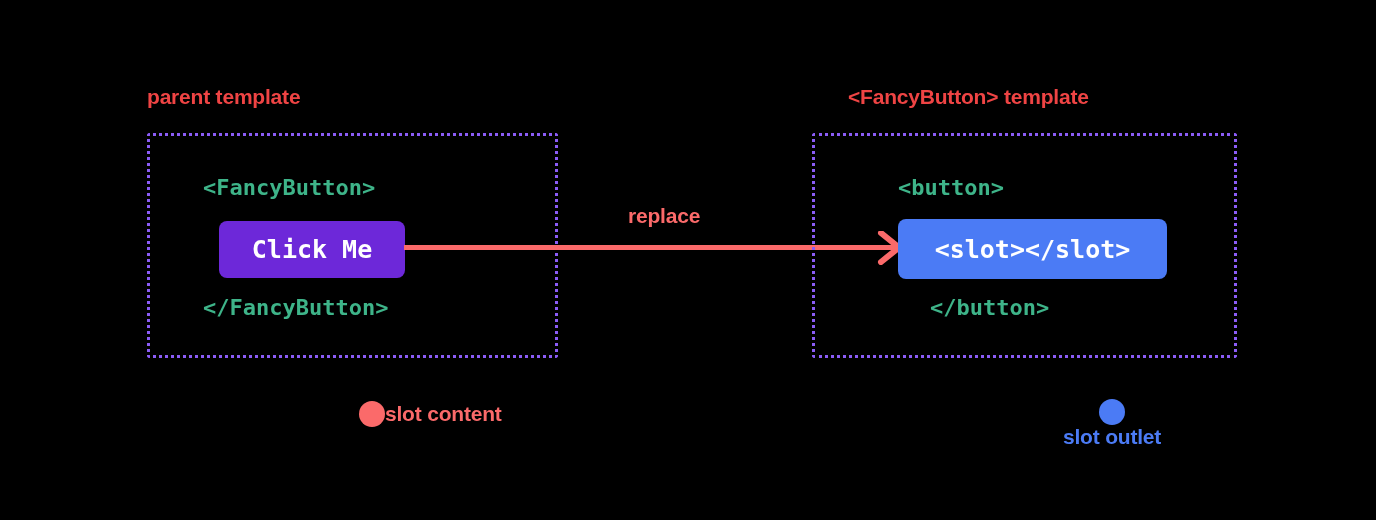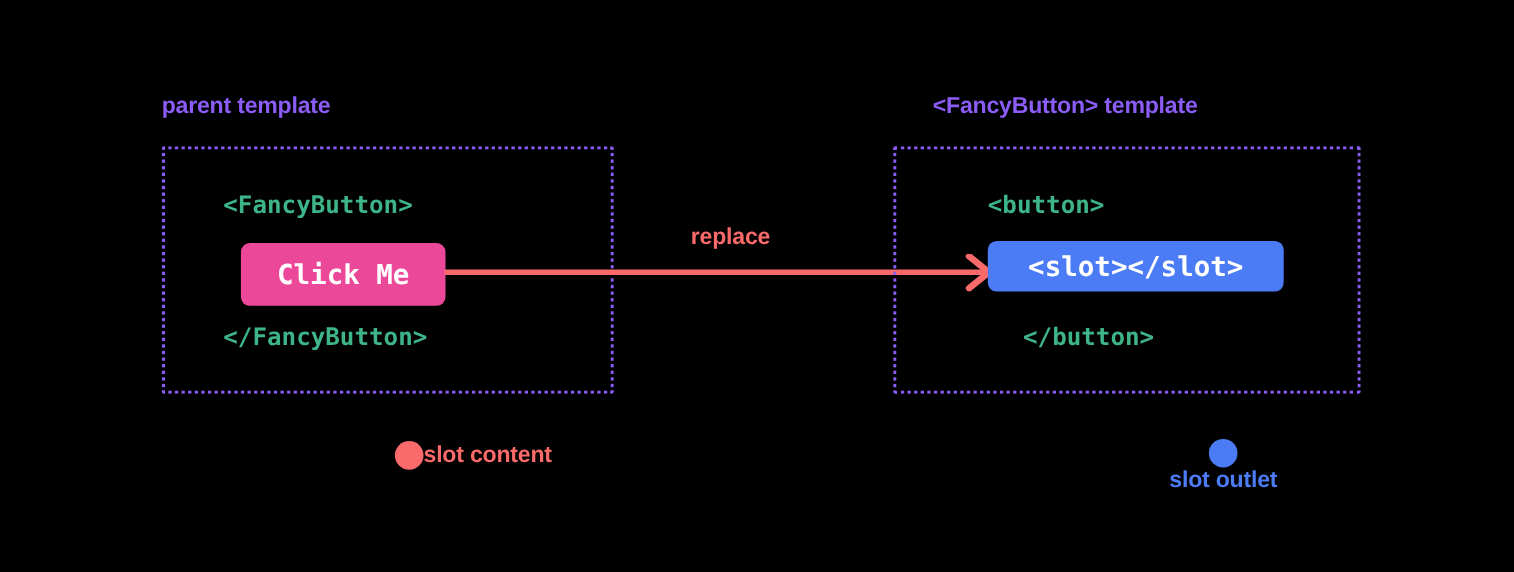--- a/index.html
+++ b/index.html
@@ -13,21 +13,21 @@
     width: 1376px;
     height: 520px;
     background: #000000;
     overflow: hidden;
     font-family: "Liberation Sans", sans-serif;
   }
 
   
   .caption {
     position: absolute;
-    color: #8b5cf6;
+    color: #ef4444;
     font-family: "Liberation Sans", sans-serif;
     font-weight: bold;
     font-size: 21px;
     letter-spacing: -0.2px;
     white-space: nowrap;
   }
   #caption-parent { left: 147px; top: 85px; }
   #caption-fancy  { left: 848px; top: 85px; }
 
   
@@ -64,24 +64,24 @@
     justify-content: center;
     border-radius: 8px;
     font-family: "DejaVu Sans Mono", "Liberation Mono", monospace;
     font-weight: bold;
     font-size: 25px;
     color: #FFFFFF;
     white-space: pre;
   }
   #chip-click-me {
     left: 219px; top: 221px; width: 186px; height: 57px;
-    background: #ec4899;
+    background: #6d28d9;
   }
   #chip-slot {
-    left: 898px; top: 219px; width: 269px; height: 46px;
+    left: 898px; top: 219px; width: 269px; height: 60px;
     background: #4B7BF5;
   }
 
   
   #arrow-group {
     position: absolute;
     left: 404px;
     top: 231px;
     width: 500px;
     height: 34px;

